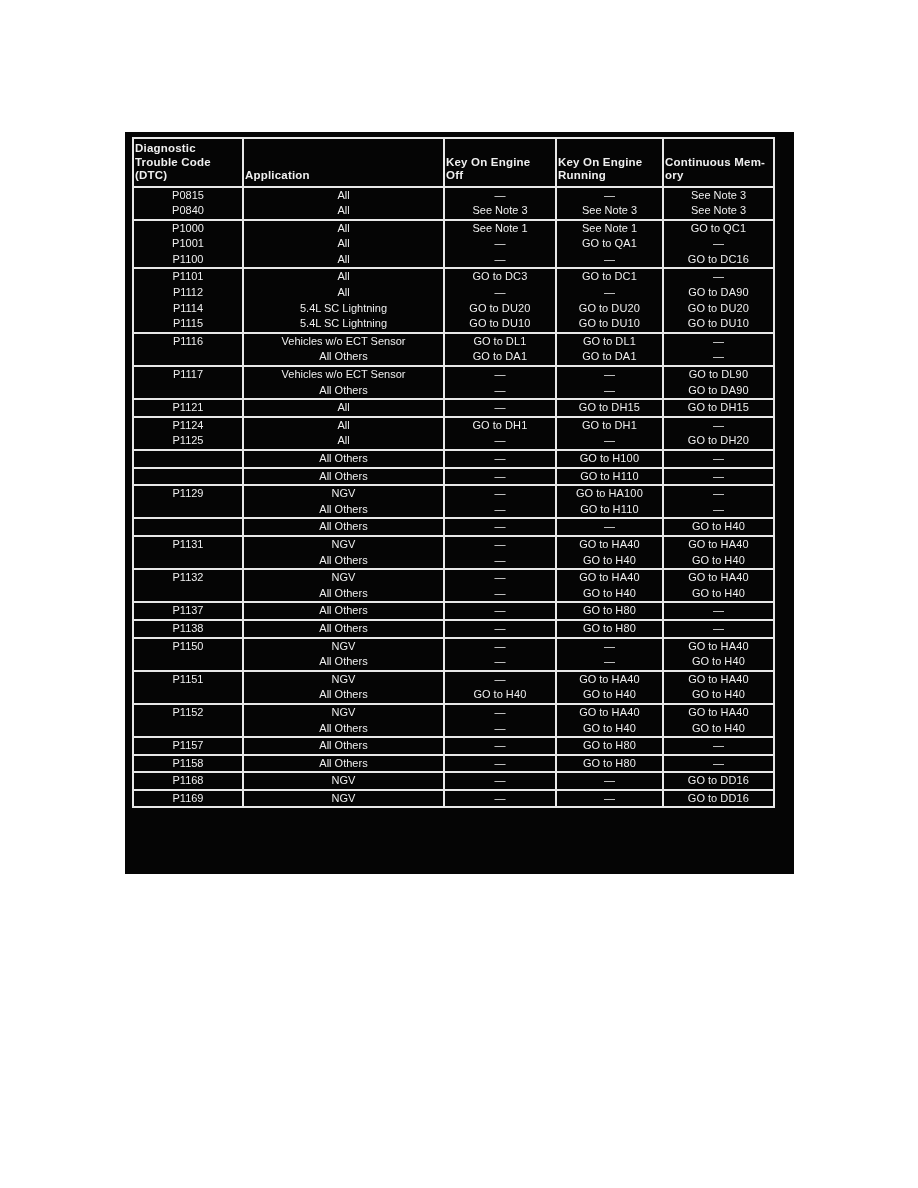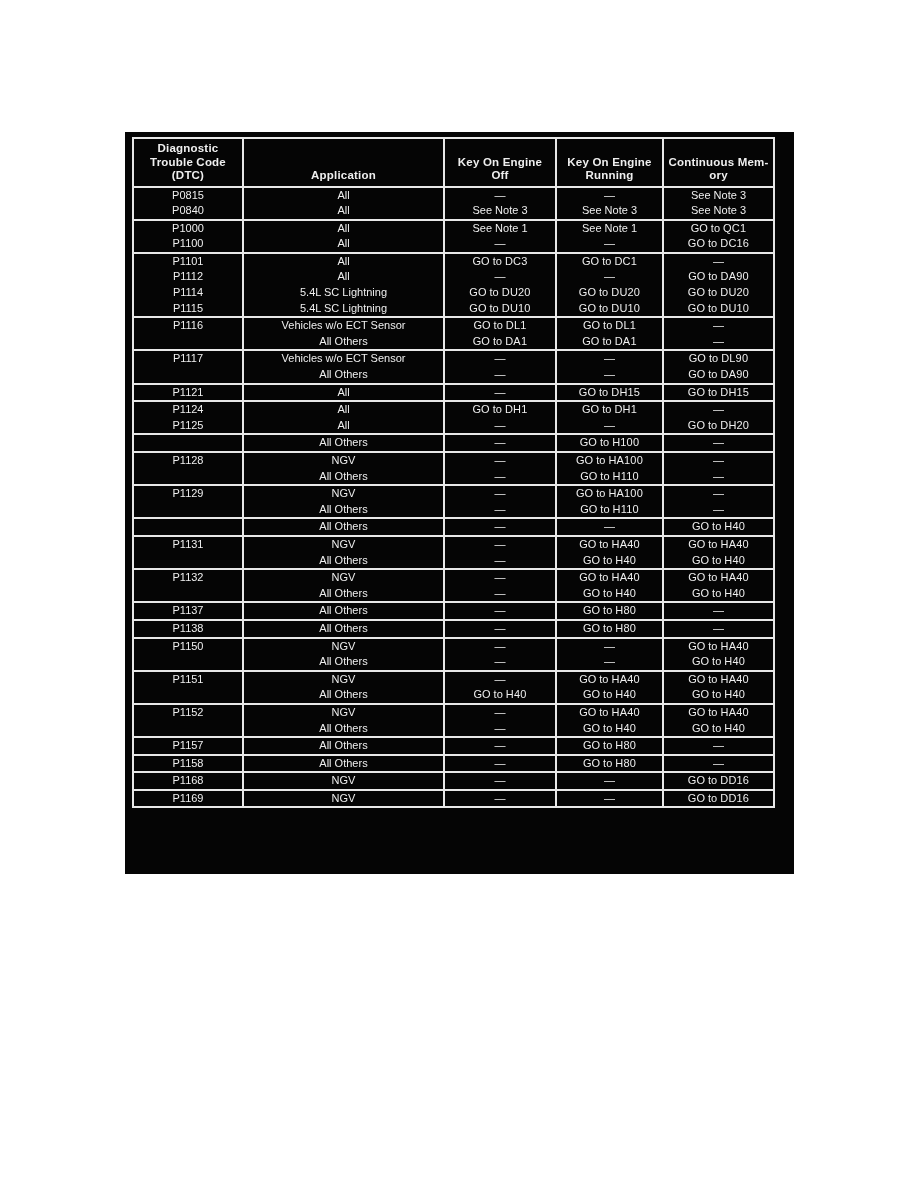--- a/index.html
+++ b/index.html
@@ -31,21 +31,21 @@
   table.dtc-table, table.dtc-table th, table.dtc-table td {
     border: 2px solid #e8e8e8;
   }
   
   table.dtc-table tbody tr td { border-top: 0; border-bottom: 0; }
   table.dtc-table tbody { border-top: 2px solid #0f766e; border-bottom: 2px solid #e8e8e8; }
   table.dtc-table th {
     font-size: 11.5px;
     font-weight: bold;
     line-height: 13.5px;
-    text-align: center;
+    text-align: left;
     padding: 3px 1px 3px 1px;
     height: 46px;
     vertical-align: bottom;
     letter-spacing: 0.2px;
   }
   table.dtc-table th.col-0 { vertical-align: middle; }
   table.dtc-table td {
     font-size: 11px;
     line-height: 15.6px;
     height: 15.6px;
@@ -103,20 +103,27 @@
         </tbody>
         <tbody>
           <tr>
             <td>P1000</td>
             <td>All</td>
             <td>See Note 1</td>
             <td>See Note 1</td>
             <td>GO to <b>QC1</b></td>
           </tr>
           <tr>
+            <td>P1001</td>
+            <td>All</td>
+            <td>—</td>
+            <td>GO to <b>QA1</b></td>
+            <td>—</td>
+          </tr>
+          <tr>
             <td>P1100</td>
             <td>All</td>
             <td>—</td>
             <td>—</td>
             <td>GO to <b>DC16</b></td>
           </tr>
         </tbody>
         <tbody>
           <tr>
             <td>P1101</td>
@@ -208,27 +215,20 @@
           <tr>
             <td></td>
             <td>All Others</td>
             <td>—</td>
             <td>GO to <b>H100</b></td>
             <td>—</td>
           </tr>
         </tbody>
         <tbody>
           <tr>
-            <td>P1128</td>
-            <td>NGV</td>
-            <td>—</td>
-            <td>GO to <b>HA100</b></td>
-            <td>—</td>
-          </tr>
-          <tr>
             <td></td>
             <td>All Others</td>
             <td>—</td>
             <td>GO to <b>H110</b></td>
             <td>—</td>
           </tr>
         </tbody>
         <tbody>
           <tr>
             <td>P1129</td>

